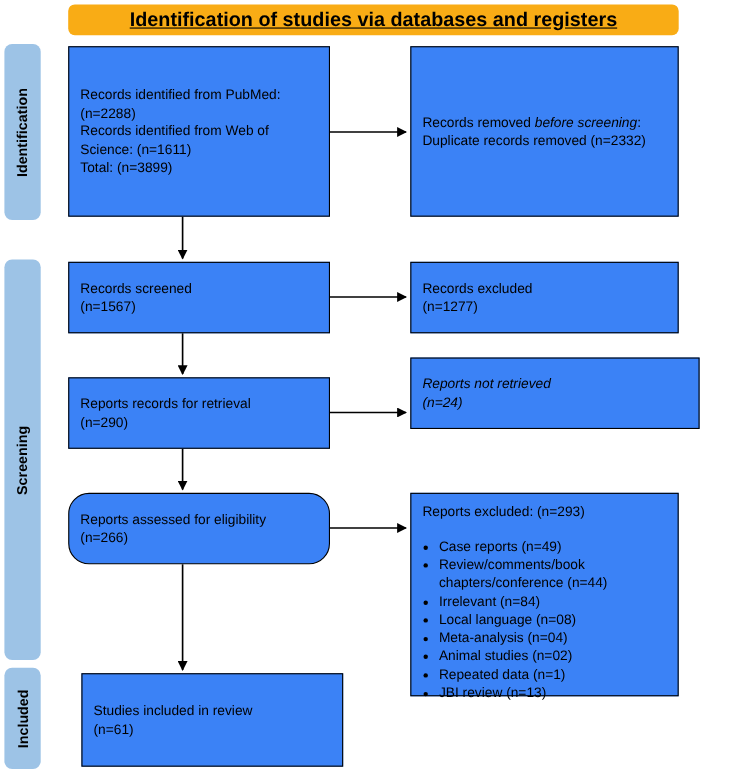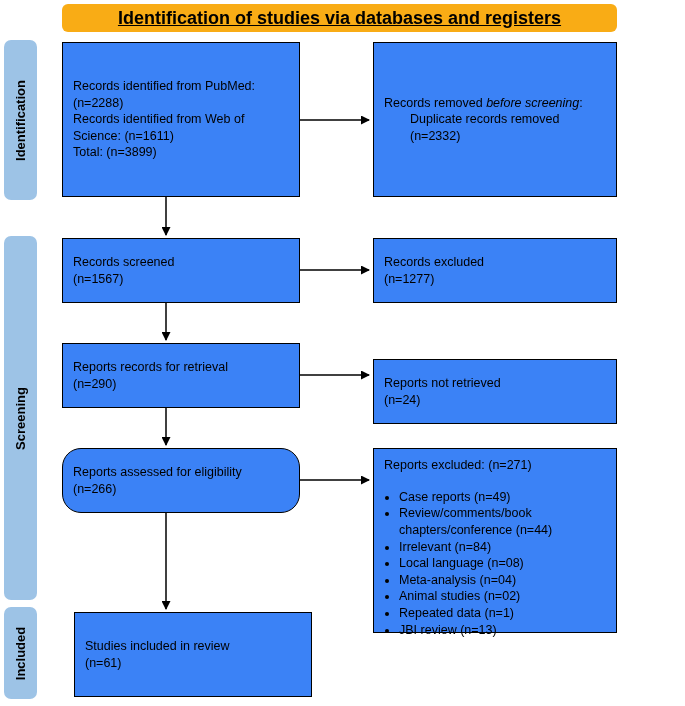--- a/index.html
+++ b/index.html
@@ -25,26 +25,26 @@
   .box {
     position:absolute; border:1.5px solid #000; background:#3b82f6;
     font-size:12.5px; line-height:1.33; padding:6px 10px;
     display:flex; flex-direction:column; justify-content:center;
   }
   .box-identified      { left:62px;  top:42px;  width:238px; height:155px; }
   .box-removed         { left:373px; top:42px;  width:244px; height:155px; }
   .box-screened        { left:62px;  top:238px; width:238px; height:65px; }
   .box-excluded        { left:373px; top:238px; width:244px; height:65px; }
   .box-sought          { left:62px;  top:343px; width:238px; height:65px; }
-  .box-notretrieved    { left:373px; top:359px; width:244px; height:65px; }
+  .box-notretrieved    { left:373px; top:325px; width:263px; height:65px;font-style:italic; }
   .box-assessed        { left:62px;  top:448px; width:238px; height:65px;border-radius:19px; }
   .box-reportsexcluded { left:373px; top:448px; width:244px; height:185px; justify-content:flex-start; padding-top:8px; }
   .box-included        { left:74px;  top:612px; width:238px; height:85px; }
 
-  .indent { margin-left:26px; }
+  .indent { }
   i { font-style:italic; }
 
   ul.excl-list { list-style:disc outside; margin:15px 0 0 0; padding-left:15px; }
   ul.excl-list li { margin:0; }
 
   svg.arrows { position:absolute; left:0; top:0; width:685px; height:706px; pointer-events:none; }
   svg.arrows line { stroke:#000; stroke-width:1.5; }
 </style>
 </head>
 <body>
@@ -97,21 +97,21 @@
     <div>Reports not retrieved</div>
     <div>(n=24)</div>
   </div>
 
   <div class="box box-assessed">
     <div>Reports assessed for eligibility</div>
     <div>(n=266)</div>
   </div>
 
   <div class="box box-reportsexcluded">
-    <div>Reports excluded: (n=271)</div>
+    <div>Reports excluded: (n=293)</div>
     <ul class="excl-list">
       <li>Case reports (n=49)</li>
       <li>Review/comments/book chapters/conference (n=44)</li>
       <li>Irrelevant (n=84)</li>
       <li>Local language (n=08)</li>
       <li>Meta-analysis (n=04)</li>
       <li>Animal studies (n=02)</li>
       <li>Repeated data (n=1)</li>
       <li>JBI review (n=13)</li>
     </ul>

